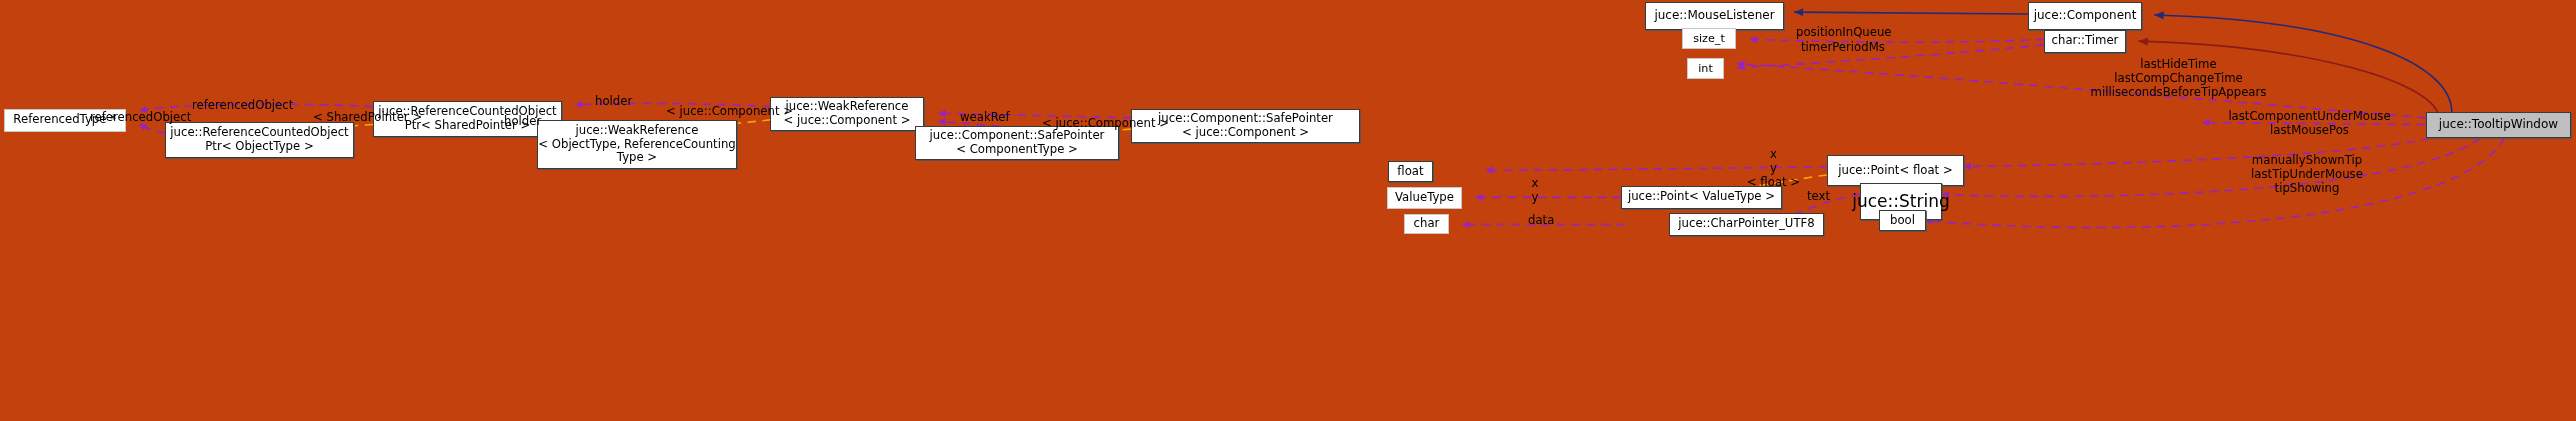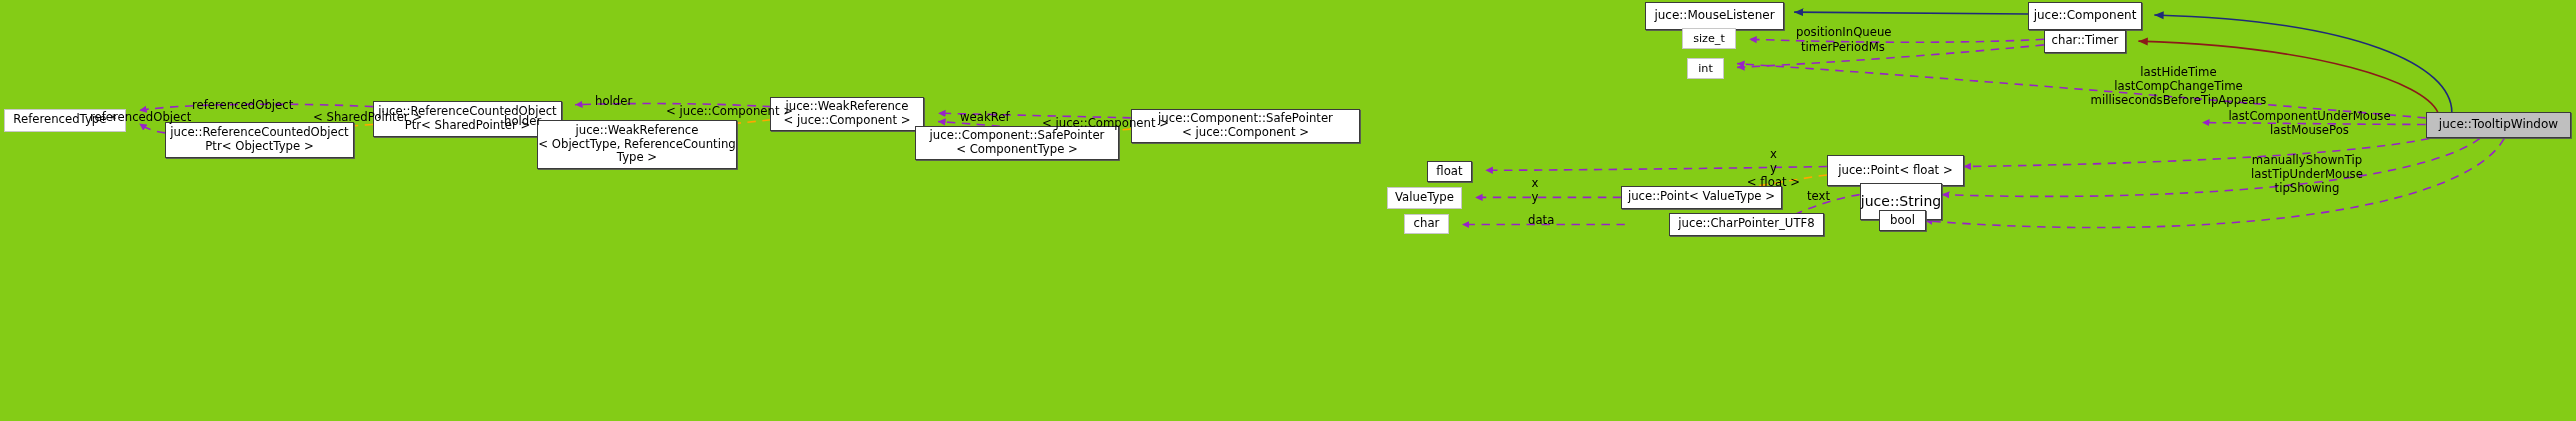--- a/index.html
+++ b/index.html
@@ -1,21 +1,21 @@
 <!DOCTYPE html>
 <html style="font-size:15px"><head>
 <meta charset="utf-8">
 <title>juce::TooltipWindow Collaboration Diagram</title>
 <style>
   html,body{margin:0;padding:0;background:#ffffff;}
   #diagram{
     position:relative;
     width:2576px;
     height:421px;
-    background:#84cc16;
+    background:#c2410c;
     font-family:"DejaVu Sans","Liberation Sans",sans-serif;
     overflow:hidden;
   }
   #edge-layer{position:absolute;left:0;top:0;width:2576px;height:421px;}
   .node{
     position:absolute;
     box-sizing:border-box;
     display:flex;
     align-items:center;
     justify-content:center;
@@ -110,38 +110,38 @@
 &lt; juce::Component &gt;</div>
     <div class="node focus" style="left: 2426px; top: 112px; width: 145px; height: 26px; font-size: 12px;">juce::TooltipWindow</div>
     <div class="node cls" style="left: 165px; top: 122px; width: 189px; height: 36px; font-size: 11.7px;">juce::ReferenceCountedObject
 Ptr&lt; ObjectType &gt;</div>
     <div class="node cls" style="left: 537px; top: 120px; width: 200px; height: 49px; font-size: 11.7px;">juce::WeakReference
 &lt; ObjectType, ReferenceCounting
 Type &gt;</div>
     <div class="node cls" style="left: 915px; top: 126px; width: 204px; height: 34px; font-size: 11.7px;">juce::Component::SafePointer
 &lt; ComponentType &gt;</div>
     <div class="node cls" style="left: 1827px; top: 155px; width: 137px; height: 31px; font-size: 11.7px;">juce::Point&lt; float &gt;</div>
-    <div class="node cls" style="left: 1427px; top: 161px; width: 45px; height: 20.6px; font-size: 11.7px;">float</div>
-    <div class="node cls" style="left: 1860px; top: 183px; width: 82px; height: 37px; font-size: 14px;">juce::String</div>
+    <div class="node cls" style="left: 1388px; top: 161px; width: 45px; height: 20.6px; font-size: 11.7px;">float</div>
+    <div class="node cls" style="left: 1860px; top: 183px; width: 82px; height: 37px; font-size: 17px;">juce::String</div>
     <div class="node basic" style="left: 1387px; top: 187px; width: 75px; height: 21.5px; font-size: 11.7px;">ValueType</div>
     <div class="node cls" style="left: 1621px; top: 186px; width: 161px; height: 22.5px; font-size: 11.7px;">juce::Point&lt; ValueType &gt;</div>
     <div class="node cls" style="left: 1879px; top: 210px; width: 47px; height: 20.6px; font-size: 11.7px;">bool</div>
     <div class="node basic" style="left: 1404px; top: 214px; width: 45px; height: 20px; font-size: 11.7px;">char</div>
     <div class="node cls" style="left: 1625px; top: 213px; width: 155px; height: 22.5px; font-size: 11.7px; margin-left: 44px;">juce::CharPointer_UTF8</div>
     <div class="edge-label" style="left: 192px; top: 99px; font-size: 11.7px; text-align: left;">referencedObject</div>
     <div class="edge-label" style="left: 90px; top: 111px; font-size: 11.7px; text-align: left;">referencedObject</div>
     <div class="edge-label" style="left: 291px; top: 111px; font-size: 11.7px; text-align: left; margin-left: 22px;">&lt; SharedPointer &gt;</div>
     <div class="edge-label" style="left: 595px; top: 95px; font-size: 11.7px; text-align: left;">holder</div>
     <div class="edge-label" style="left: 504px; top: 115px; font-size: 11.7px; text-align: left;">holder</div>
     <div class="edge-label" style="left: 666px; top: 105px; font-size: 11.7px; text-align: left;">&lt; juce::Component &gt;</div>
     <div class="edge-label" style="left: 960px; top: 111px; font-size: 11.7px; text-align: left;">weakRef</div>
     <div class="edge-label" style="left: 1042px; top: 117px; font-size: 11.7px; text-align: left;">&lt; juce::Component &gt;</div>
     <div class="edge-label" style="left: 1796px; top: 26px; font-size: 11.7px; text-align: left;">positionInQueue</div>
     <div class="edge-label" style="left: 1801px; top: 41px; font-size: 11.7px; text-align: left;">timerPeriodMs</div>
-    <div class="edge-label" style="left: 2052px; top: 58px; font-size: 11.7px; text-align: center; width: 253px; margin-top: 8px;">lastHideTime
+    <div class="edge-label" style="left: 2052px; top: 58px; font-size: 11.7px; text-align: center; width: 253px;">lastHideTime
 lastCompChangeTime
 millisecondsBeforeTipAppears</div>
     <div class="edge-label" style="left: 2197px; top: 110px; font-size: 11.7px; text-align: center; width: 225px;">lastComponentUnderMouse
 lastMousePos</div>
     <div class="edge-label" style="left: 1722px; top: 148px; font-size: 11.7px; text-align: center; width: 103px;">x
 y
 &lt; float &gt;</div>
     <div class="edge-label" style="left: 2204px; top: 154px; font-size: 11.7px; text-align: center; width: 206px;">manuallyShownTip
 lastTipUnderMouse
 tipShowing</div>

